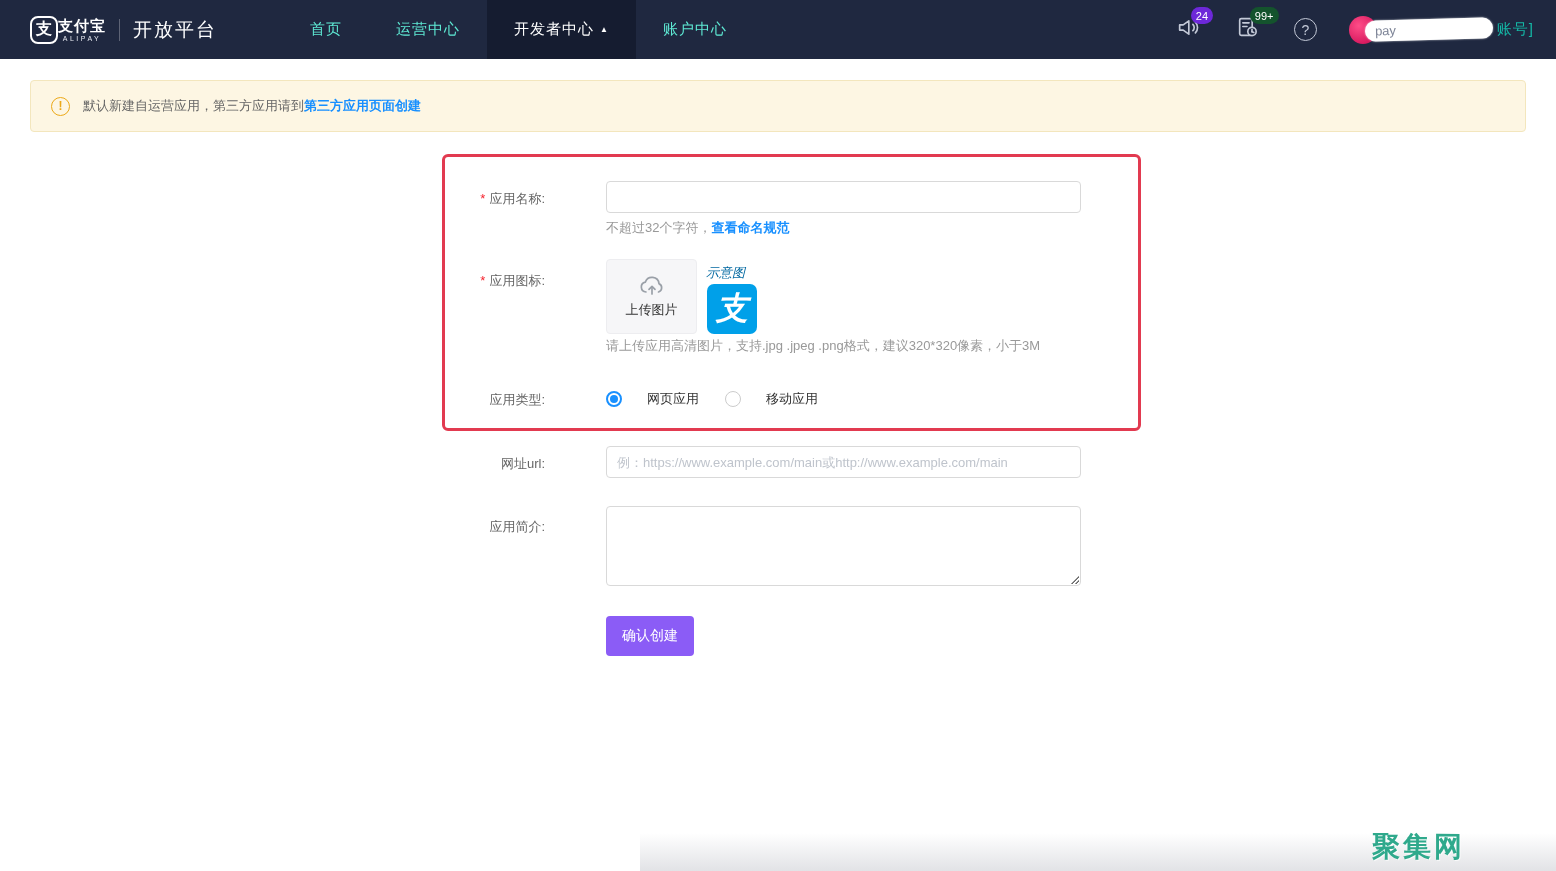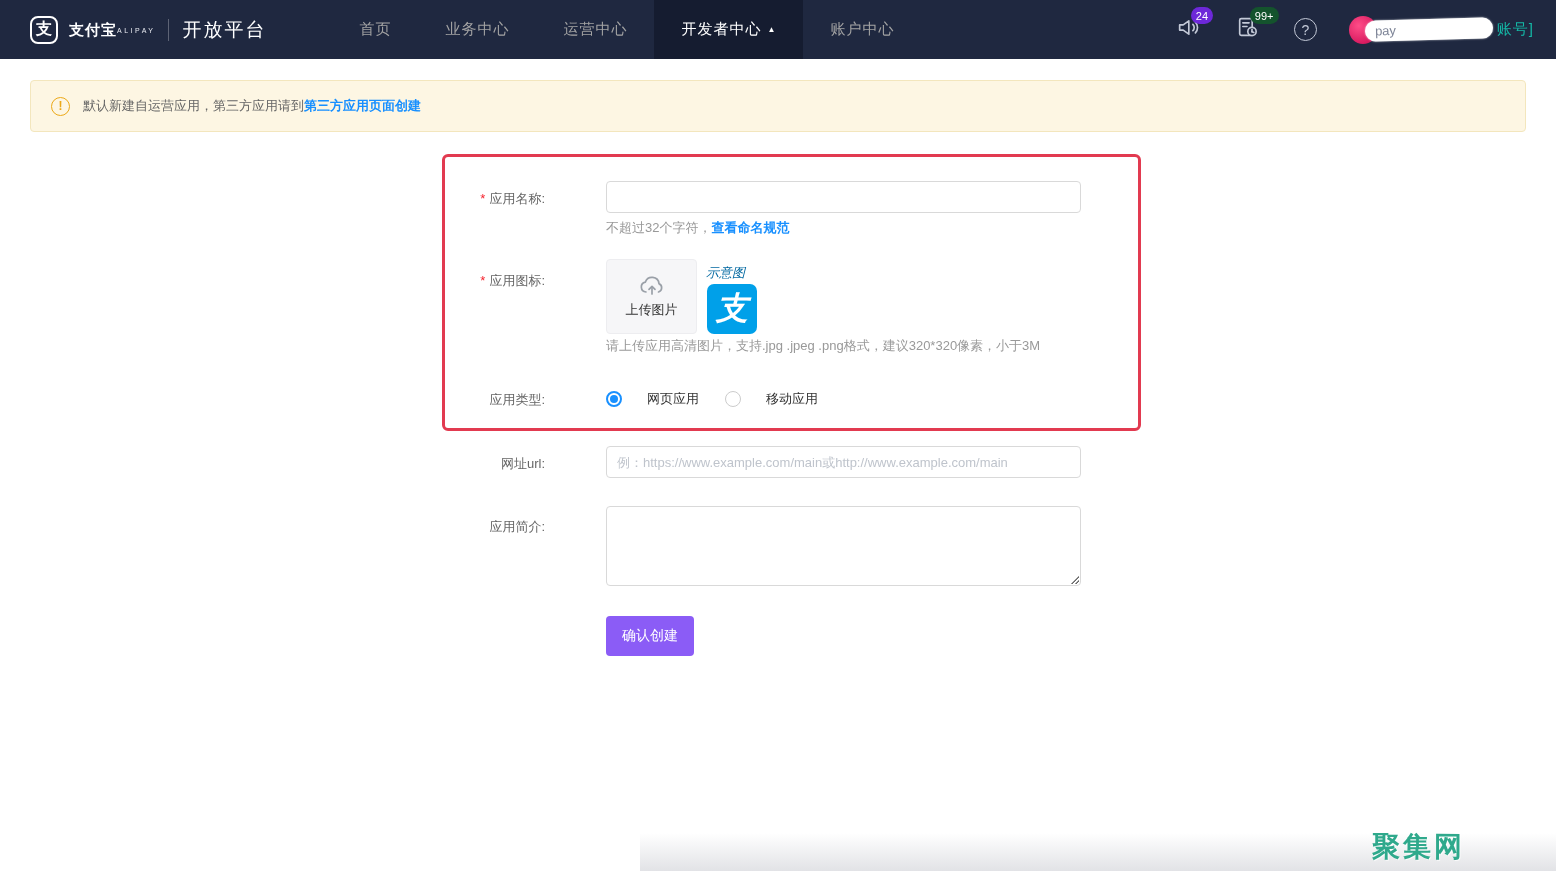--- a/index.html
+++ b/index.html
@@ -7,29 +7,29 @@
   body { font-family: "Liberation Sans", "DejaVu Sans", sans-serif; }
   .page { position: relative; width: 1556px; height: 871px; background: #fff; overflow: hidden; }
 
   
   .header { position: absolute; top: 0; left: 0; width: 100%; height: 59px;
             background: #1f2840; display: flex; align-items: center; }
   .logo-group { display: flex; align-items: center; margin-left: 30px; }
   .logo-icon { width: 28px; height: 28px; border: 2px solid #fff; border-radius: 8px;
                display: flex; align-items: center; justify-content: center;
                color: #fff; font-size: 16px; font-weight: bold; }
-  .brand-col { margin-left: 11px; display: flex; flex-direction: row; align-items: center; line-height: 1; }
+  .brand-col { margin-left: 0; display: flex; flex-direction: column; align-items: center; line-height: 1; }
   .brand-cn { color: #fff; font-size: 15px; font-weight: bold; letter-spacing: 1px; }
   .brand-en { color: #e8eaf0; font-size: 7px; letter-spacing: 2.5px; margin-top: 2px; }
   .logo-divider { width: 1px; height: 22px; background: rgba(255,255,255,.28); margin: 0 13px; }
   .product-name { color: #fff; font-size: 19px; letter-spacing: 2px; font-family: Liberation Serif, serif; }
 
   .nav { display: flex; height: 100%; margin-left: 66px; }
   .nav-item { height: 100%; display: flex; align-items: center; padding: 0 27px;
-              color: #a3a3a3; font-size: 15px; cursor: pointer; letter-spacing: 1px; }
+              color: #5eead4; font-size: 15px; cursor: pointer; letter-spacing: 1px; }
   .nav-item.active { background: #151c30; color: #fff; }
   .nav-caret { font-size: 8px; margin-left: 6px; color: #fff; }
 
   .header-right { margin-left: auto; margin-right: 22px; display: flex; align-items: center; }
   .icon-wrap { position: relative; margin-right: 34px; cursor: pointer; }
   .badge { position: absolute; top: -8px; left: 15px; height: 17px; min-width: 17px;
            padding: 0 5px; border-radius: 9px; color: #fff; font-size: 11px;
            display: flex; align-items: center; justify-content: center; }
   .badge.blue { background: #6d28d9; }
   .badge.red  { background: #14532d; }
@@ -124,23 +124,20 @@
       </div>
       <div class="logo-divider"></div>
       <span class="product-name">开放平台</span>
     </div>
 
     <div class="nav">
       <div class="nav-item">
         <span>首页</span>
       </div>
       <div class="nav-item">
-        <span>业务中心</span>
-      </div>
-      <div class="nav-item">
         <span>运营中心</span>
       </div>
       <div class="nav-item active">
         <span>开发者中心</span>
         <span class="nav-caret">▲</span>
       </div>
       <div class="nav-item">
         <span>账户中心</span>
       </div>
     </div>

